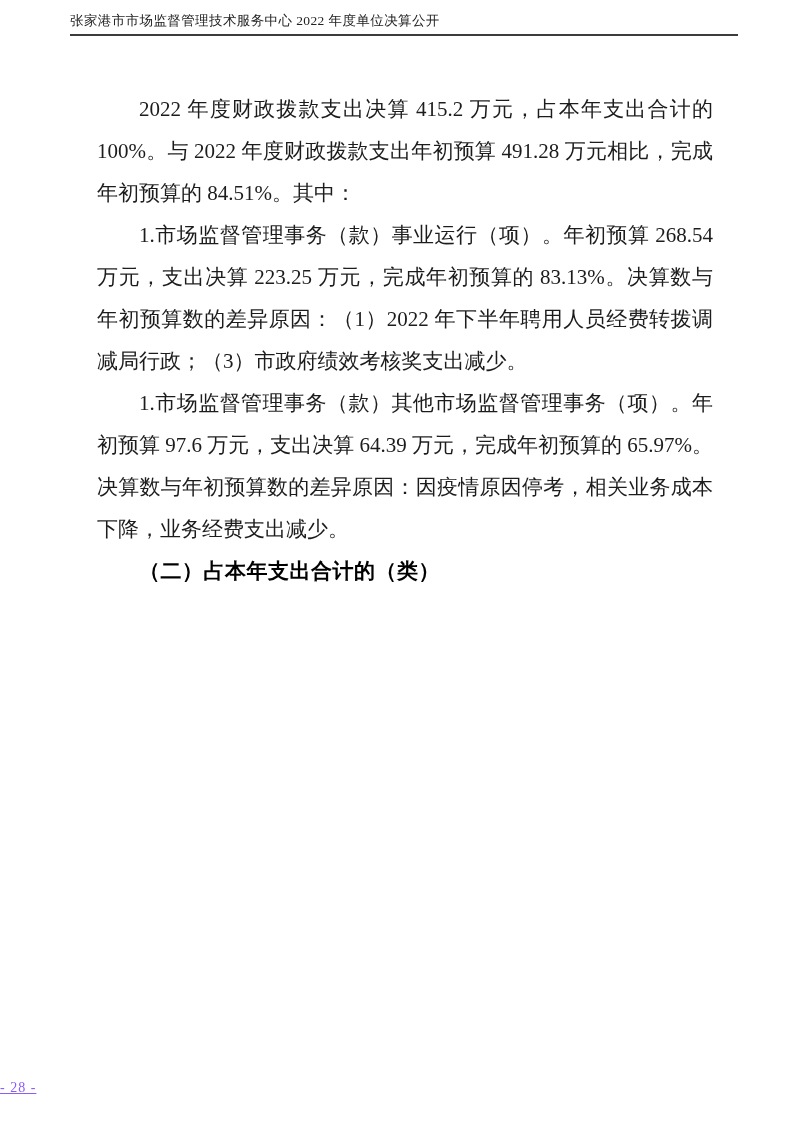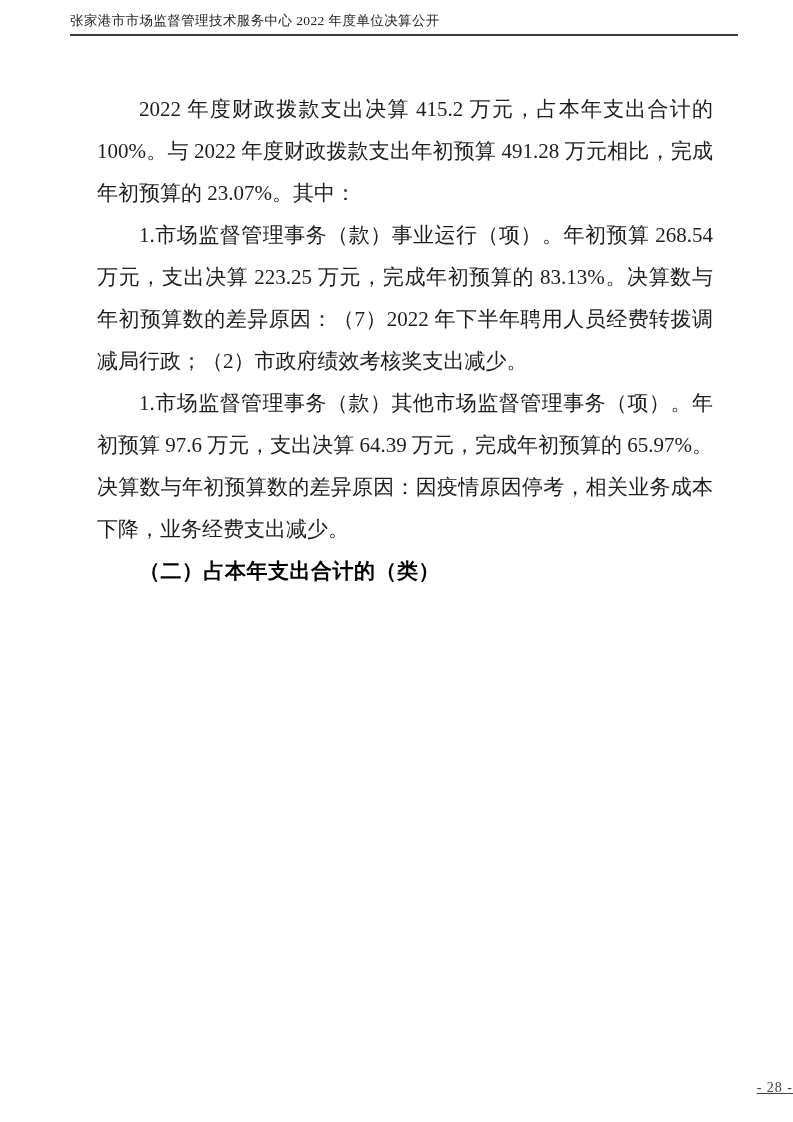--- a/index.html
+++ b/index.html
@@ -43,39 +43,39 @@
     font-weight: bold;
     color: #000000;
     font-family: "Liberation Sans", "DejaVu Sans", sans-serif;
     letter-spacing: 0.5px;
   }
   .doc-footer {
     position: absolute;
     left: 0;
     top: 1080px;
     width: 100%;
-    text-align: right;
+    text-align: left;
     font-size: 14px;
-    color: #404040;
+    color: #8b5cf6;
     letter-spacing: 1px;
     text-decoration: underline;
   }
 </style>
 </head>
 <body>
 
 <div class="page">
 
   <div class="doc-header">
     <span>张家港市市场监督管理技术服务中心 2022 年度单位决算公开</span>
   </div>
 
   <div class="doc-body">
-    <p>2022 年度财政拨款支出决算 415.2 万元，占本年支出合计的 100%。与 2022 年度财政拨款支出年初预算 491.28 万元相比，完成年初预算的 23.07%。其中：</p>
-    <p>1.市场监督管理事务（款）事业运行（项）。年初预算 268.54 万元，支出决算 223.25 万元，完成年初预算的 83.13%。决算数与年初预算数的差异原因：（7）2022 年下半年聘用人员经费转拨调减局行政；（2）市政府绩效考核奖支出减少。</p>
+    <p>2022 年度财政拨款支出决算 415.2 万元，占本年支出合计的 100%。与 2022 年度财政拨款支出年初预算 491.28 万元相比，完成年初预算的 84.51%。其中：</p>
+    <p>1.市场监督管理事务（款）事业运行（项）。年初预算 268.54 万元，支出决算 223.25 万元，完成年初预算的 83.13%。决算数与年初预算数的差异原因：（1）2022 年下半年聘用人员经费转拨调减局行政；（3）市政府绩效考核奖支出减少。</p>
     <p>1.市场监督管理事务（款）其他市场监督管理事务（项）。年初预算 97.6 万元，支出决算 64.39 万元，完成年初预算的 65.97%。决算数与年初预算数的差异原因：因疫情原因停考，相关业务成本下降，业务经费支出减少。</p>
     <p class="heading">（二）占本年支出合计的（类）</p>
   </div>
 
   <div class="doc-footer">
     <span>- 28 -</span>
   </div>
 
 </div>
 

